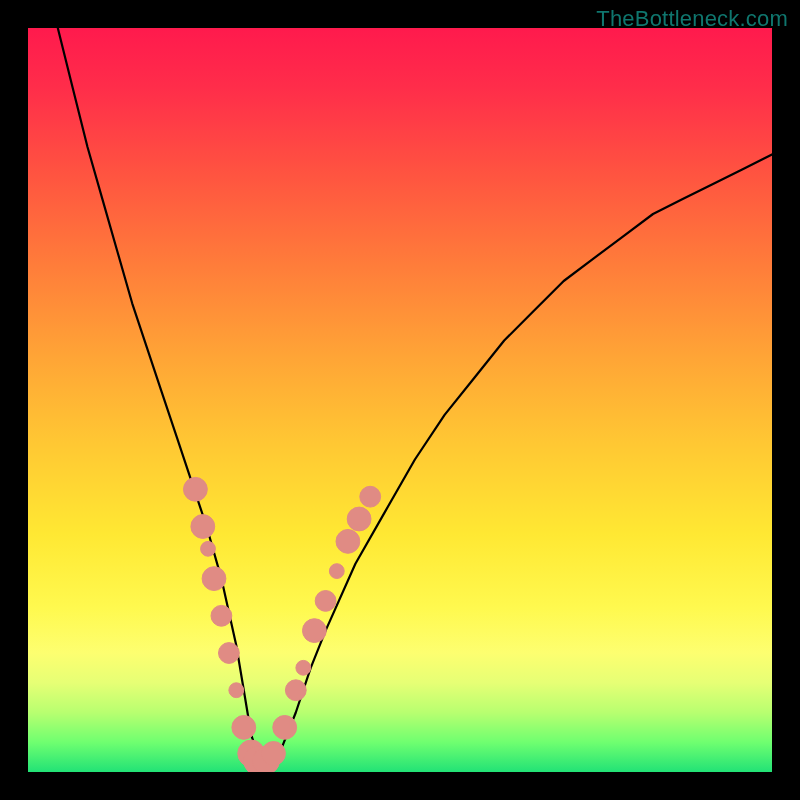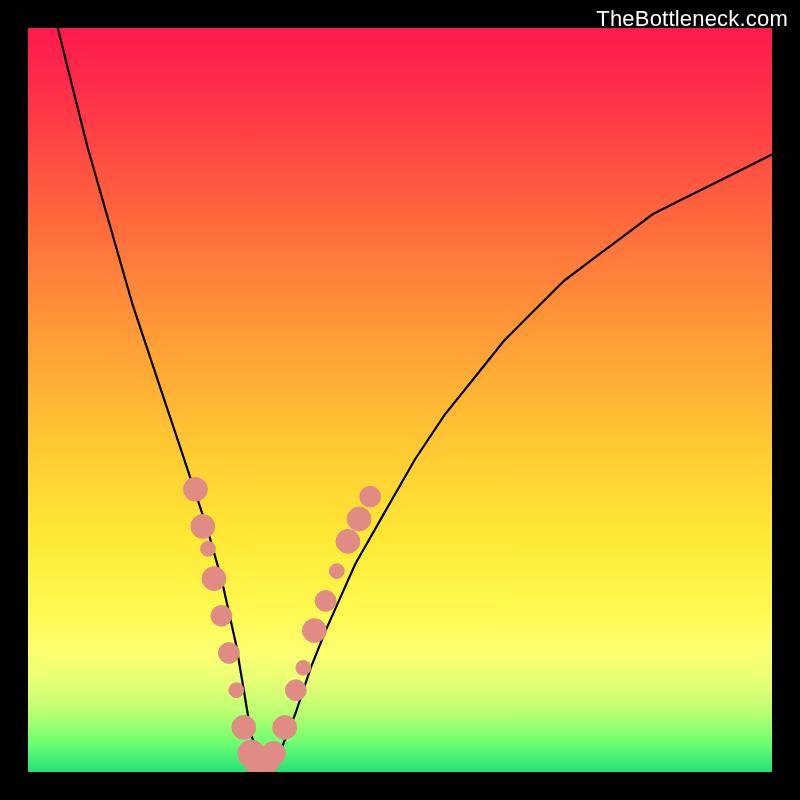--- a/index.html
+++ b/index.html
@@ -38,21 +38,21 @@
       #b8ff70 92%,
       #6fff70 96%,
       #22e276 100%
     );
     overflow: hidden;
   }
   .watermark {
     position: absolute;
     top: 6px;
     right: 12px;
-    color: #ffffff;
+    color: #0f766e;
     font-size: 22px;
     font-weight: 500;
     letter-spacing: 0.2px;
     user-select: none;
   }
   svg.curve {
     position: absolute;
     left: 0; top: 0;
     width: 744px; height: 744px;
   }

